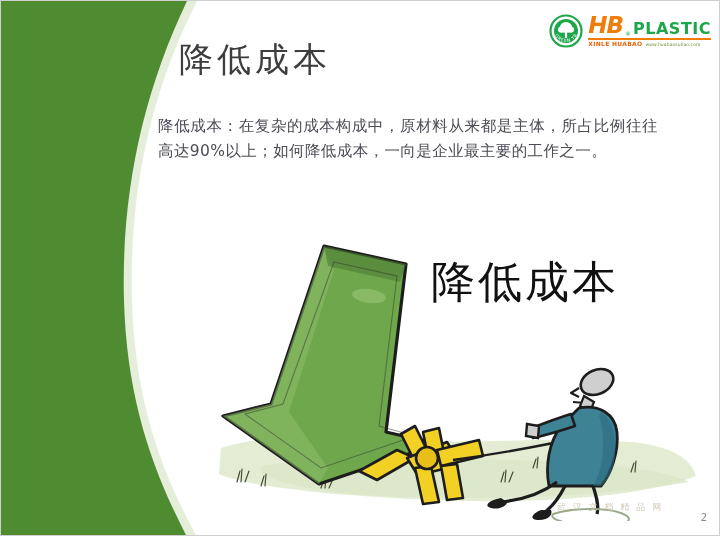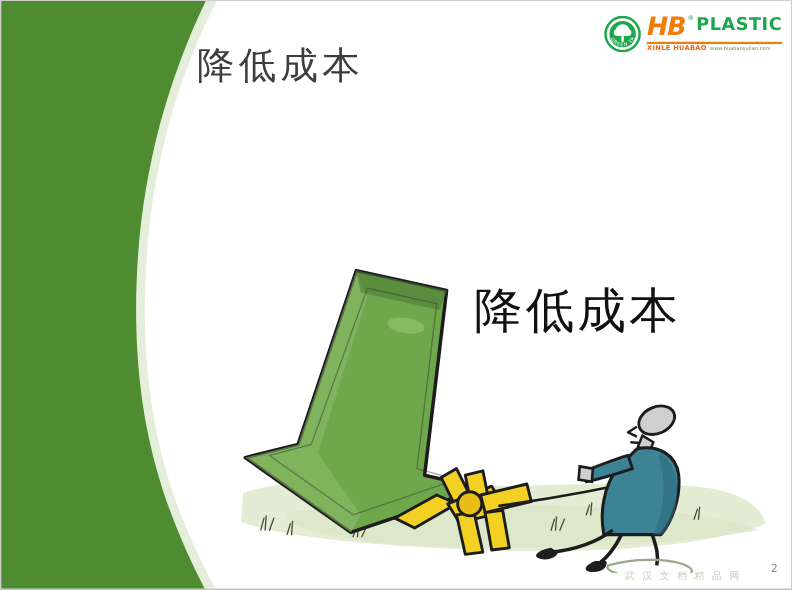--- a/index.html
+++ b/index.html
@@ -22,21 +22,21 @@
 
   
   #logo{
     position:absolute;right:8px;top:8px;
     height:44px;
     display:flex;align-items:center;
     gap:5px;
   }
   #logo-emblem{position:relative;width:34px;height:34px;flex:0 0 34px;}
   #logo-wordmark{display:flex;flex-direction:column;justify-content:center;line-height:1;}
-  #logo-row1{display:flex;align-items:flex-start;gap:2px;}
+  #logo-row1{display:flex;align-items:flex-end;gap:2px;}
   .logo-hb{
     font-family:"DejaVu Sans","Liberation Sans",sans-serif;
     font-weight:bold;font-size:23px;color:#F07C0A;
     letter-spacing:-1px;font-style:italic;
   }
   .logo-plastic{
     font-family:"DejaVu Sans","Liberation Sans",sans-serif;
     font-weight:bold;font-size:16px;color:#1EA64B;letter-spacing:0.5px;
   }
   #logo-rule{height:2px;background:#F07C0A;margin:1px 0 1px 0;width:100%;}
@@ -75,25 +75,24 @@
     font-family:"DejaVu Serif","Liberation Serif",serif;
     font-weight:normal;
     font-size:44px;
     color:#111111;
     letter-spacing:3px;
     white-space:nowrap;
   }
 
   
   #watermark{
-    position:absolute;left:556px;top:516px;
+    position:absolute;left:556px;top:500px;
     font-size:9px;color:#c9c2a8;letter-spacing:2px;
     white-space:nowrap;
     opacity:.85;
-    margin-left:11px;
   }
 
   
   #page-number{
     position:absolute;right:12px;bottom:12px;
     font-size:10px;color:#8a8a8a;
     font-family:"DejaVu Sans","Liberation Sans",sans-serif;
   }
 </style>
 </head>
@@ -148,20 +147,21 @@
       <div id="logo-rule"></div>
       <div id="logo-row2">
         <span class="logo-sub">XINLE HUABAO</span>
         <span class="logo-url">www.huabaosuliao.com</span>
       </div>
     </div>
   </div>
 
   <div id="title">降低成本</div>
 
+  <div id="body-text">降低成本：在复杂的成本构成中，原材料从来都是主体，所占比例往往高达90%以上；如何降低成本，一向是企业最主要的工作之一。</div>
 
   <svg id="illustration" viewBox="0 0 500 285">
 
     <g>
       <path d="M20,212 C70,196 140,200 200,204 C270,209 350,200 430,206 C470,210 490,222 495,240
                C440,262 330,268 230,264 C140,260 50,252 18,238 Z" fill="#E4EDD4"></path>
       <path d="M60,230 C140,218 260,222 360,226 C420,229 470,236 488,246
                C400,262 250,266 150,258 C110,254 72,246 60,236 Z" fill="#D9E6C6" opacity="0.75"></path>
     </g>
 

